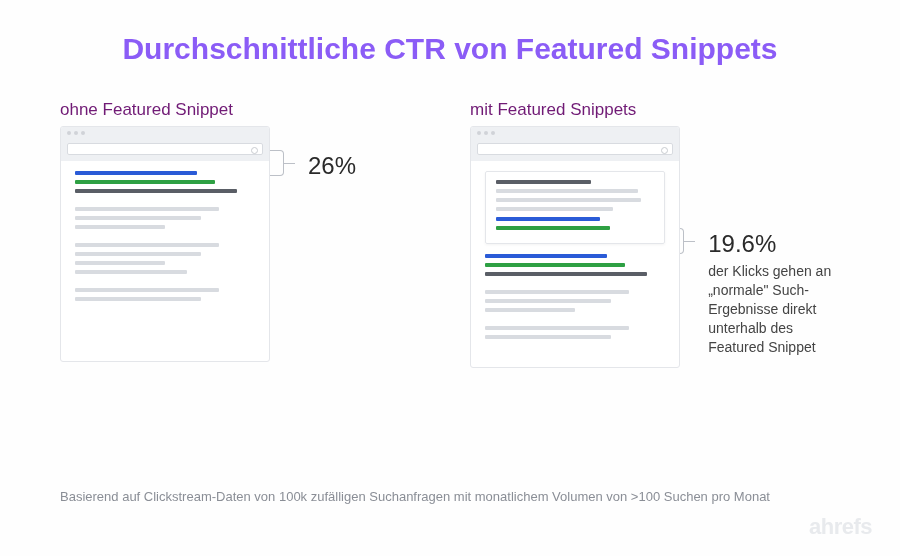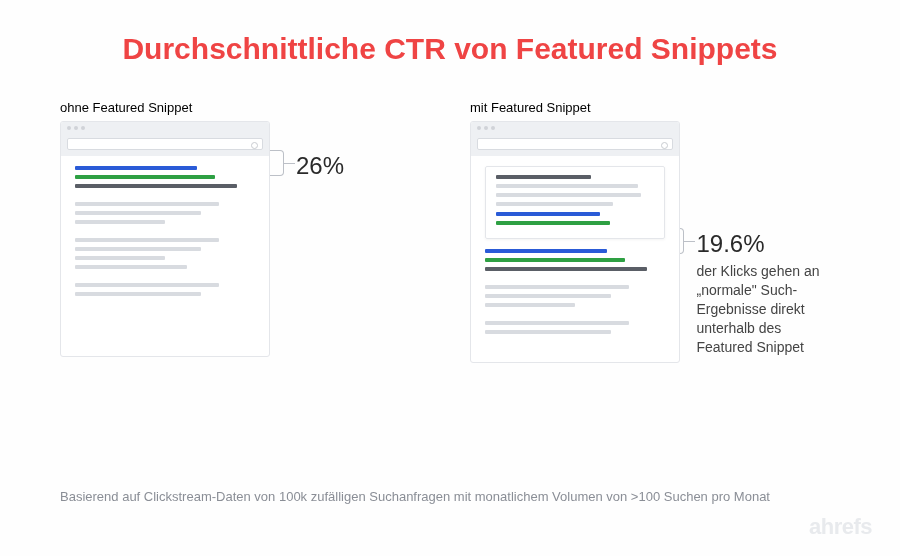--- a/index.html
+++ b/index.html
@@ -10,34 +10,34 @@
     font-family: -apple-system, BlinkMacSystemFont, "Segoe UI", Arial, sans-serif;
     color: #333;
     position: relative;
     overflow: hidden;
   }
   .title {
     font-size: 30px;
     font-weight: 700;
     text-align: center;
     padding-top: 32px;
-    color: #ef4444;
+    color: #8b5cf6;
   }
   .columns {
     display: flex;
     padding: 34px 60px 0 60px;
     gap: 40px;
   }
   .col {
     flex: 1;
     position: relative;
   }
   .col-title {
-    font-size: 13px;
-    color: #000000;
+    font-size: 17px;
+    color: #701a75;
     margin-bottom: 6px;
     font-weight: 400;
   }
   
   .browser {
     width: 210px;
     border: 1px solid #e4e6ea;
     border-radius: 3px;
     background: #fff;
     overflow: hidden;
@@ -106,21 +106,21 @@
   }
   .bracket::after {
     content: "";
     position: absolute;
     right: -12px;
     top: 50%;
     width: 12px;
     border-top: 1px solid #bcc0c7;
   }
   .callout-text {
-    margin-left: 12px;
+    margin-left: 24px;
     font-size: 14px;
     line-height: 1.35;
     color: #444;
     max-width: 165px;
   }
   .callout-text .pct {
     font-size: 24px;
     font-weight: 400;
     color: #2a2a2a;
     display: block;
@@ -199,21 +199,21 @@
 
     <div class="callout" style="left:210px; top:50px;">
       <div class="bracket" style="height:26px;"></div>
       <div class="callout-text">
         <span class="pct">26%</span>
       </div>
     </div>
   </div>
 
   <div class="col">
-    <div class="col-title">mit Featured  Snippet</div>
+    <div class="col-title">mit Featured  Snippets</div>
 
     <div class="browser">
       <div class="browser-top">
         <span class="dot"></span>
           <span class="dot"></span>
           <span class="dot"></span>
       </div>
       <div class="browser-search">
         <div class="search-bar"></div>
       </div>

